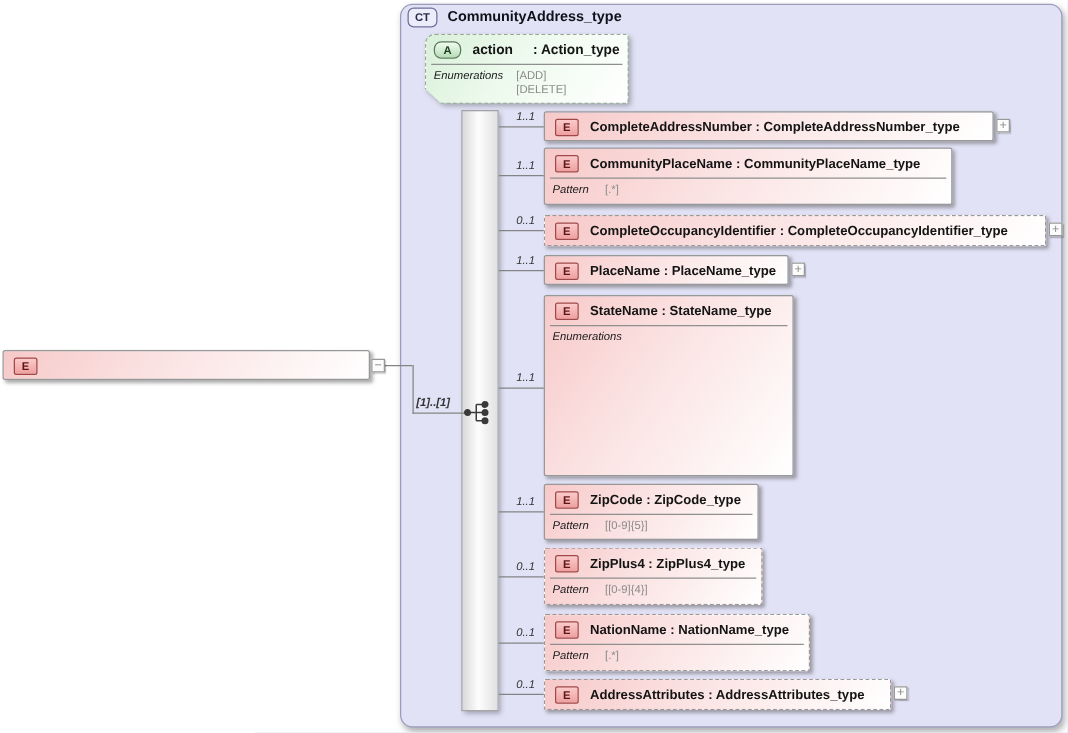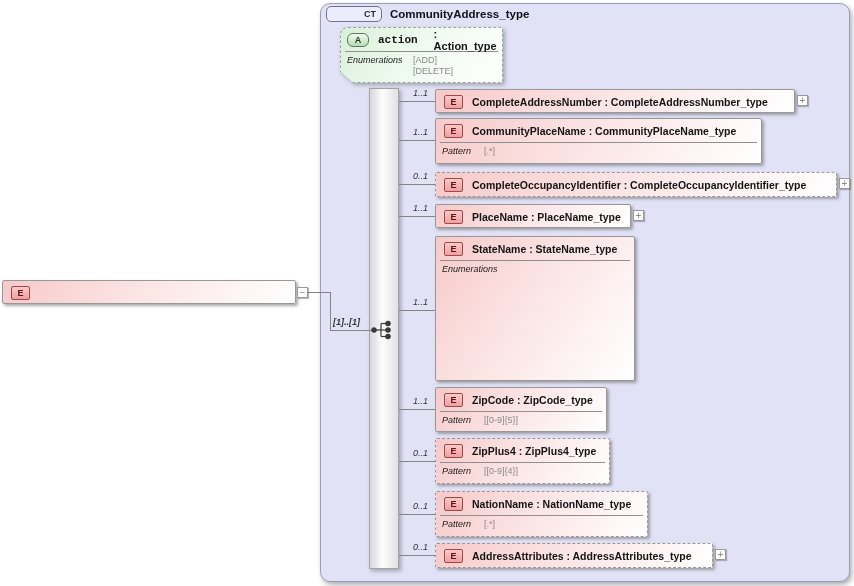--- a/index.html
+++ b/index.html
@@ -15,21 +15,21 @@
     left:320px;top:3px;width:530px;height:579px;
     background:var(--container-fill,#e2e2f7);
     border:1px solid #9b9bbd;border-radius:10px;
     box-shadow:2px 3px 5px rgba(80,80,90,.45);
   }
   #ct-header{left:326px;top:6px;display:flex;align-items:center;gap:8px;z-index:5;}
   .ct-badge{
     width:22px;height:14px;flex:none;
     background:#ececfa;border:1px solid #70709a;border-radius:5px;
     font-size:9px;font-weight:bold;color:#2a2a4a;
-    display:flex;align-items:center;justify-content:center;padding-left:32px;
+    display:flex;align-items:center;justify-content:center;
   }
   .ct-title{font-size:11.5px;font-weight:bold;color:#101018;white-space:nowrap;}
 
   
   .e-badge{
     width:17px;height:12px;flex:none;
     background:linear-gradient(#fbcaca,#efa0a0);
     border:1px solid #a04848;border-radius:2px;
     font-size:9px;font-weight:bold;color:#5d1515;
     display:flex;align-items:center;justify-content:center;
@@ -62,21 +62,21 @@
   #attr-wrap{left:340px;top:27px;z-index:6;filter:drop-shadow(2px 2px 2px rgba(60,70,60,.4));}
   #attr-box{
     width:163px;height:56px;box-sizing:border-box;position:relative;
     background:linear-gradient(125deg,#d9f0d9 0%,#eefaee 45%,#ffffff 100%);
     border:1px dashed #94a894;border-radius:8px 3px 3px 0;
     clip-path:polygon(0 0,100% 0,100% 100%,13px 100%,0 44px);
   }
   .attr-chamfer{position:absolute;left:0;top:44px;width:18px;border-top:1px dashed #94a894;
     transform:rotate(42.7deg);transform-origin:0 0;}
   .attr-header{display:flex;align-items:center;height:23px;padding-left:6px;}
-  .attr-name{font-size:11px;font-weight:bold;color:#141414;margin-left:9px;font-family:Liberation Mono, monospace;}
+  .attr-name{font-size:11px;font-weight:bold;color:#141414;margin-left:9px;}
   .attr-type{font-size:11px;font-weight:bold;color:#141414;margin-left:16px;}
 
   
   .line{background:var(--connector,#848484);z-index:4;}
   .card-label{font-size:9px;font-style:italic;font-weight:normal;color:#333;text-align:right;z-index:5;}
   .occ-label{font-size:9px;font-style:italic;font-weight:bold;color:#333;z-index:5;}
   .plus-box,.minus-box{
     width:11px;height:11px;z-index:7;
     border:1px solid #999;background:#fcfcfc;color:#8a8a8a;
     font-size:10px;line-height:9px;text-align:center;

